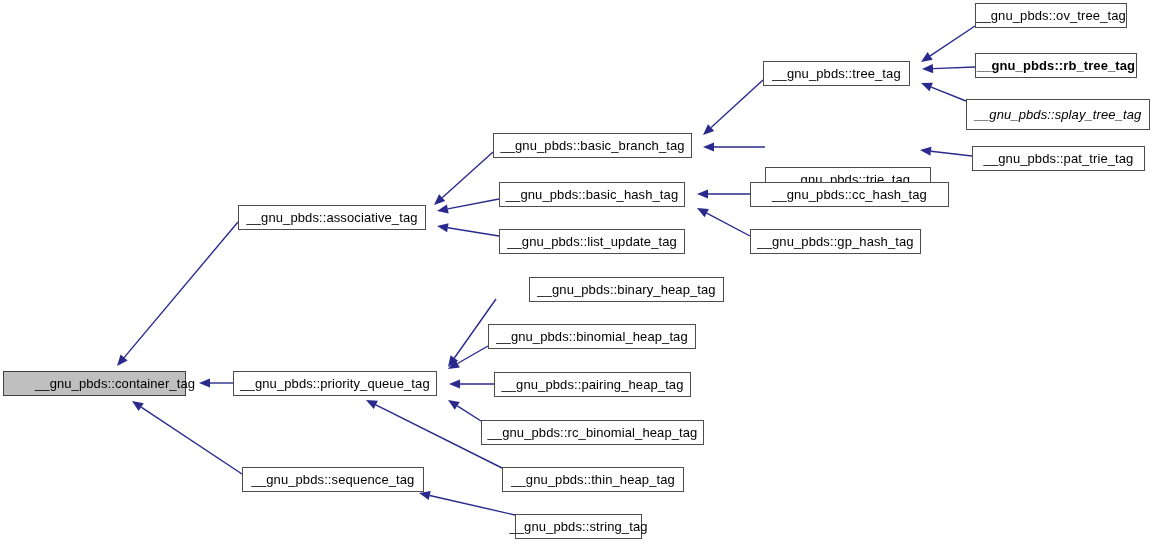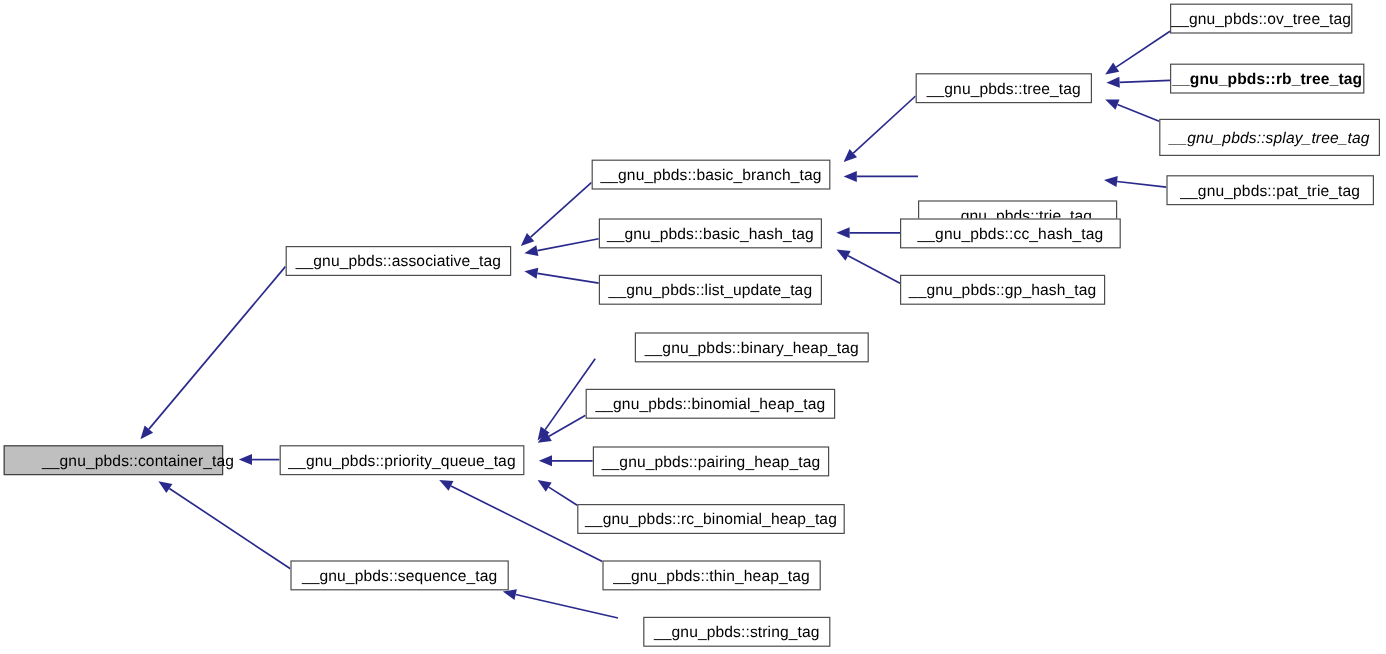--- a/index.html
+++ b/index.html
@@ -132,26 +132,26 @@
   <div id="node-layer">
       <div class="node highlight" style="left: 3px; top: 371px; width: 183px; height: 25px; padding-left: 41px;">__gnu_pbds::container_tag</div>
       <div class="node" style="left: 238px; top: 205px; width: 188px; height: 25px;">__gnu_pbds::associative_tag</div>
       <div class="node" style="left: 233px; top: 371px; width: 204px; height: 25px;">__gnu_pbds::priority_queue_tag</div>
       <div class="node" style="left: 242px; top: 467px; width: 182px; height: 25px;">__gnu_pbds::sequence_tag</div>
       <div class="node" style="left: 493px; top: 133px; width: 199px; height: 25px;">__gnu_pbds::basic_branch_tag</div>
       <div class="node" style="left: 499px; top: 182px; width: 186px; height: 25px;">__gnu_pbds::basic_hash_tag</div>
       <div class="node" style="left: 499px; top: 229px; width: 186px; height: 25px;">__gnu_pbds::list_update_tag</div>
       <div class="node" style="left: 763px; top: 61px; width: 147px; height: 25px;">__gnu_pbds::tree_tag</div>
       <div class="node" style="left: 765px; top: 135px; width: 166px; height: 25px; margin-top: 32px;">__gnu_pbds::trie_tag</div>
-      <div class="node" style="left: 750px; top: 182px; width: 184px; height: 25px;">__gnu_pbds::cc_hash_tag</div>
+      <div class="node" style="left: 750px; top: 182px; width: 199px; height: 25px;">__gnu_pbds::cc_hash_tag</div>
       <div class="node" style="left: 750px; top: 229px; width: 171px; height: 25px;">__gnu_pbds::gp_hash_tag</div>
       <div class="node" style="left: 975px; top: 3px; width: 152px; height: 25px;">__gnu_pbds::ov_tree_tag</div>
       <div class="node" style="left: 975px; top: 53px; width: 162px; height: 25px; font-weight: bold;">__gnu_pbds::rb_tree_tag</div>
       <div class="node" style="left: 966px; top: 99px; width: 184px; height: 31px; font-style: italic;">__gnu_pbds::splay_tree_tag</div>
       <div class="node" style="left: 972px; top: 146px; width: 173px; height: 25px;">__gnu_pbds::pat_trie_tag</div>
       <div class="node" style="left: 496px; top: 277px; width: 195px; height: 25px; margin-left: 33px;">__gnu_pbds::binary_heap_tag</div>
       <div class="node" style="left: 488px; top: 324px; width: 208px; height: 25px;">__gnu_pbds::binomial_heap_tag</div>
       <div class="node" style="left: 494px; top: 372px; width: 197px; height: 25px;">__gnu_pbds::pairing_heap_tag</div>
       <div class="node" style="left: 481px; top: 420px; width: 223px; height: 25px;">__gnu_pbds::rc_binomial_heap_tag</div>
       <div class="node" style="left: 502px; top: 467px; width: 182px; height: 25px;">__gnu_pbds::thin_heap_tag</div>
-      <div class="node" style="left: 515px; top: 514px; width: 156px; height: 25px; margin-left: 21px;">__gnu_pbds::string_tag</div>
+      <div class="node" style="left: 515px; top: 514px; width: 127px; height: 25px;">__gnu_pbds::string_tag</div>
     </div>
 </div>
 
 </body></html>

